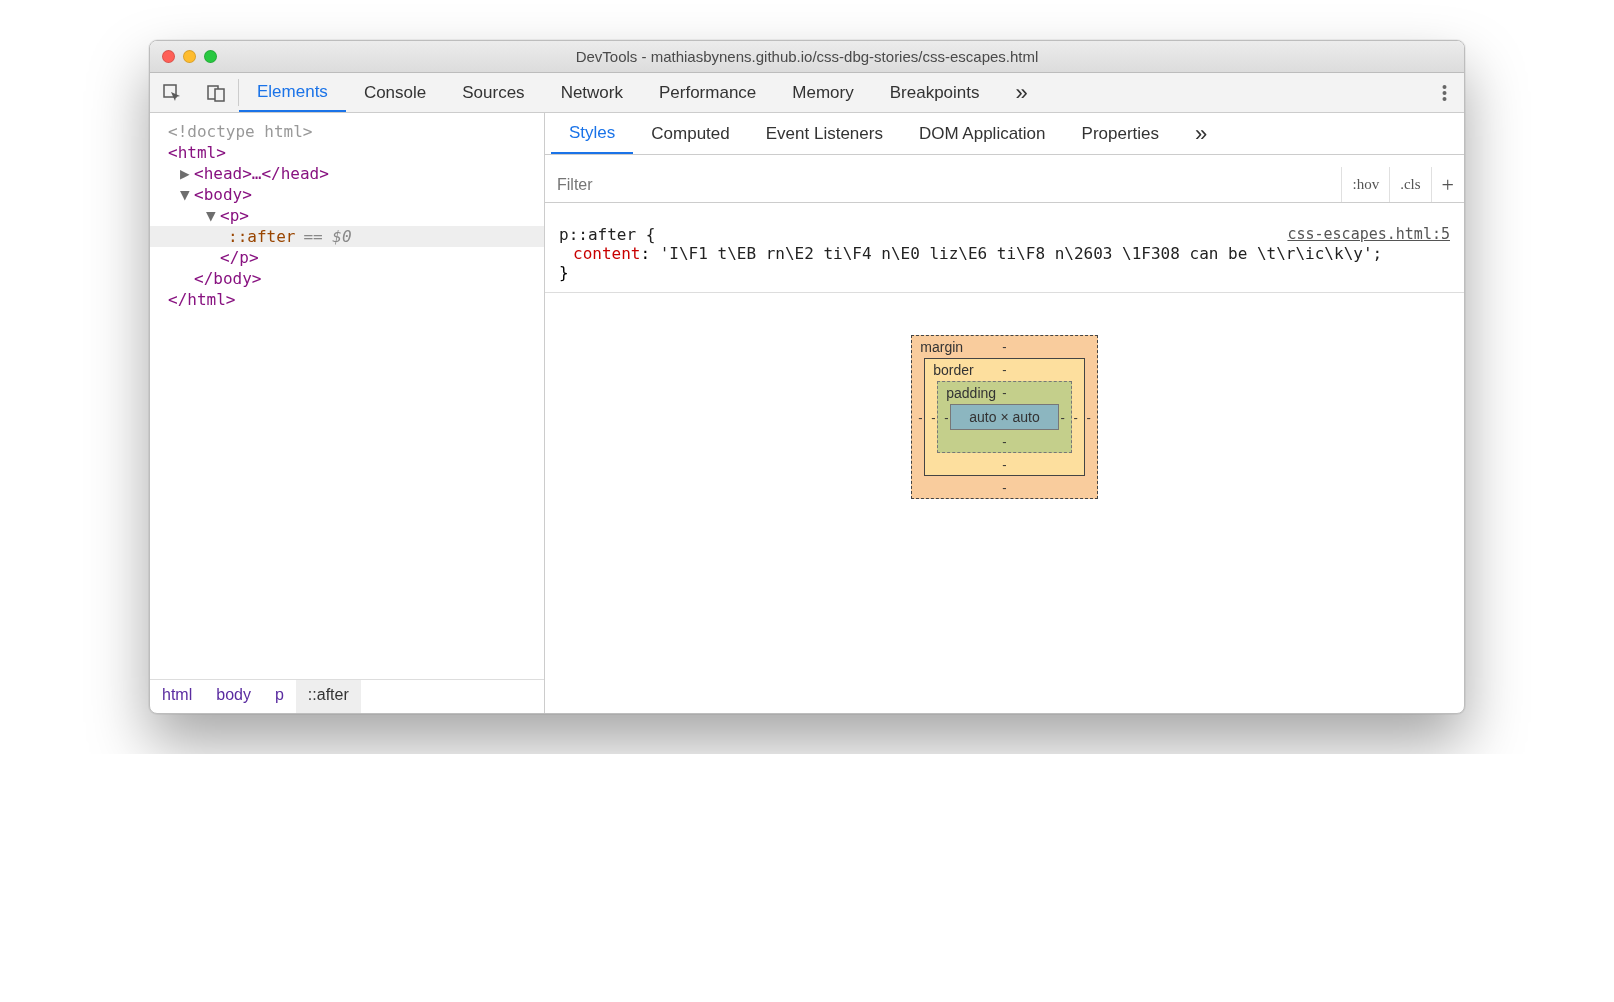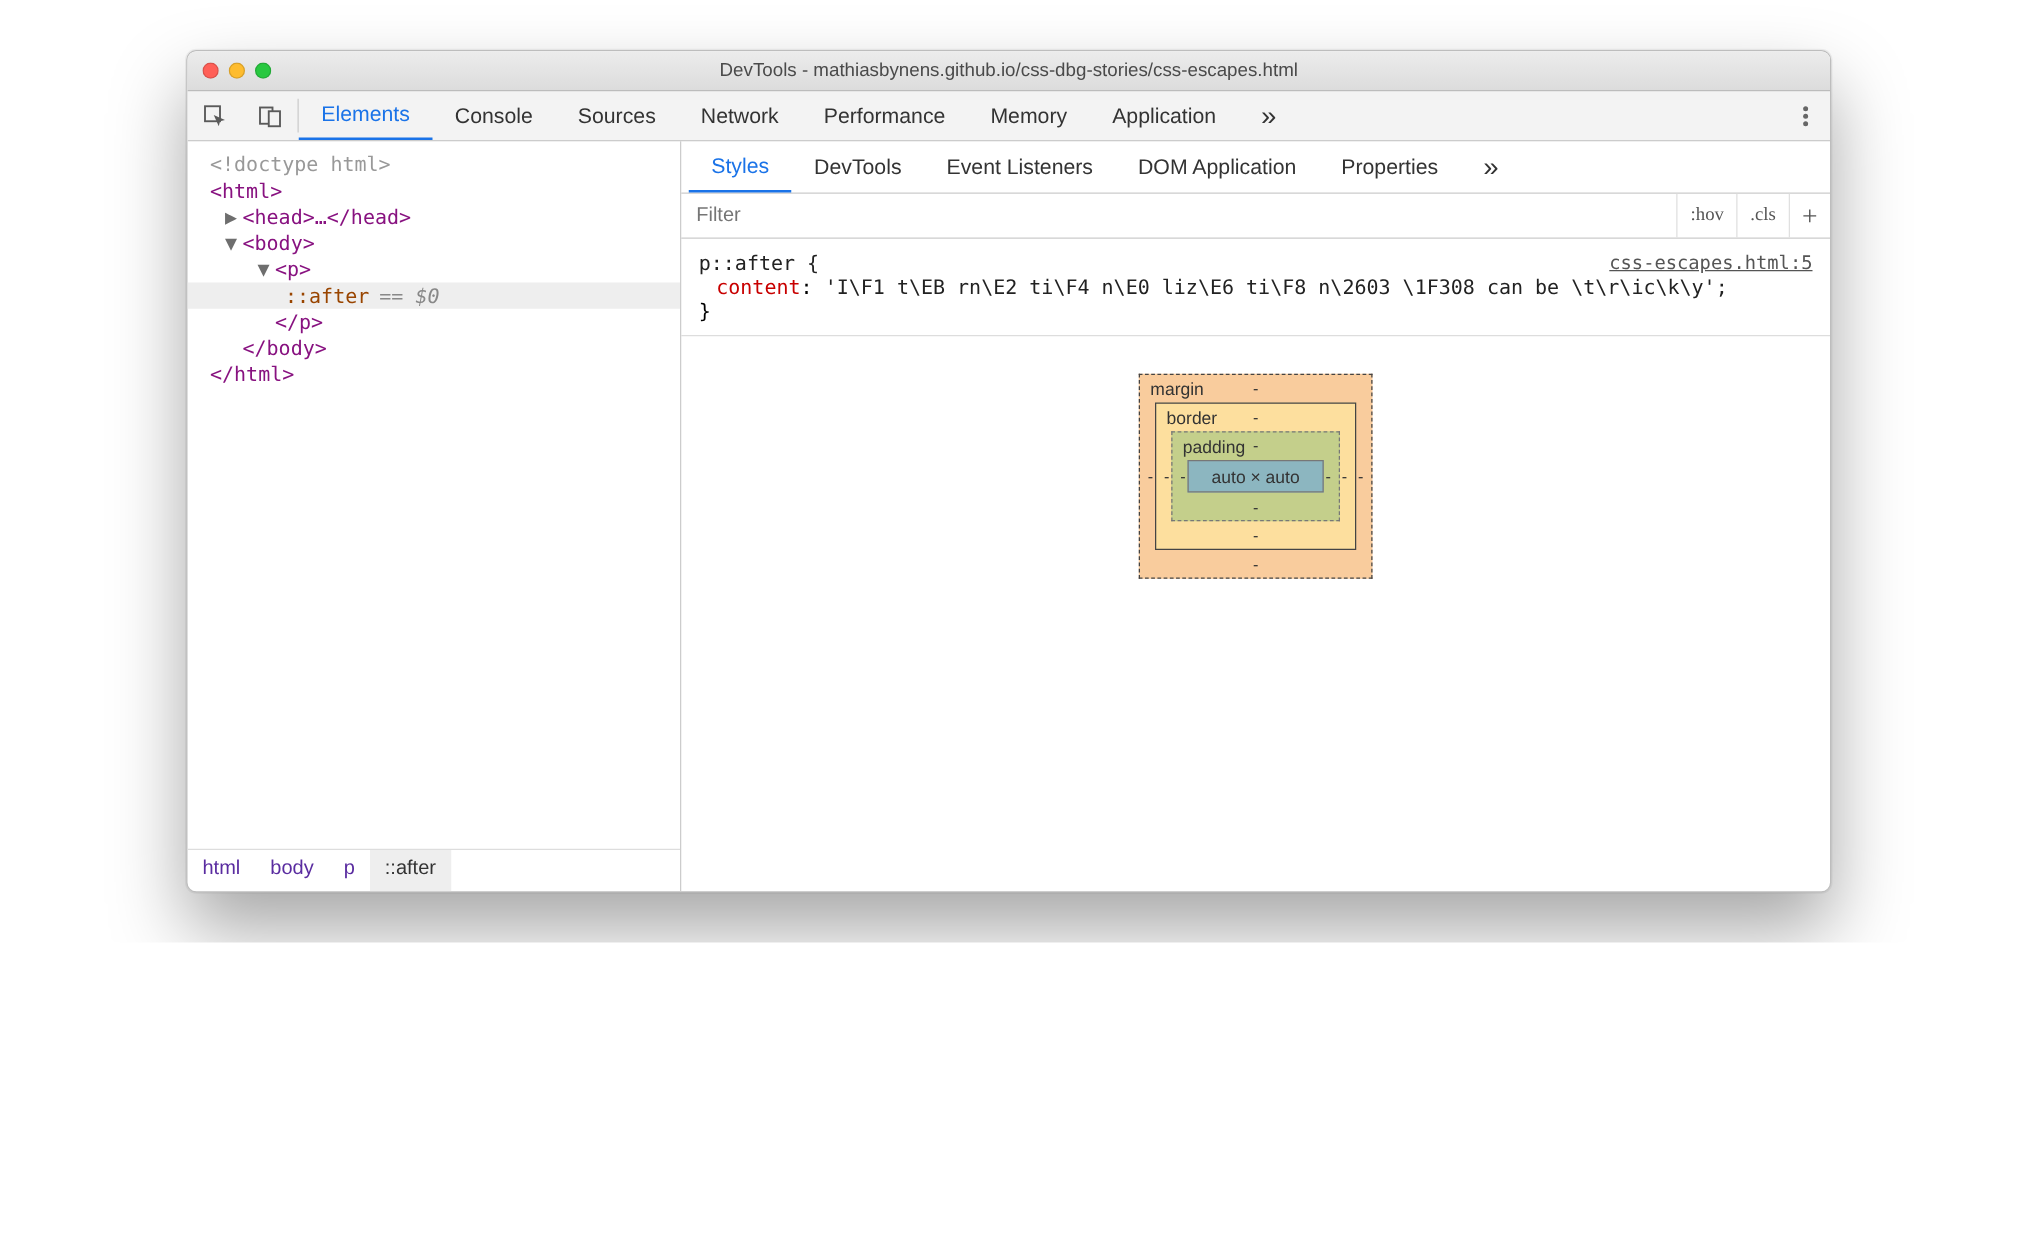--- a/index.html
+++ b/index.html
@@ -76,21 +76,21 @@
 .crumbs {
   border-top:1px solid #ddd;
   display:flex;
   font-family: -apple-system, sans-serif;
   font-size:16px;
   height:34px;
   align-items:stretch;
 }
 .crumb { padding:6px 12px; color:#5a2ca0; cursor:pointer; }
 .crumb.active { background:#eee; color:#333; }
-.styles-panel { flex:1; display:flex; flex-direction:column; }
+.styles-panel { flex:1; display:flex; flex-direction:column;gap:12px; }
 .styles-tabs {
   height:42px;
   border-bottom:1px solid #ccc;
   display:flex; align-items:stretch;
   padding-left:6px;
 }
 .stab {
   padding:0 18px; display:flex; align-items:center;
   font-size:17px; color:#333; cursor:pointer;
 }
@@ -163,21 +163,21 @@
         </svg>
     </div>
     <div class="tb-sep"></div>
     <div class="tabs">
       <div class="tab active">Elements</div>
       <div class="tab">Console</div>
       <div class="tab">Sources</div>
       <div class="tab">Network</div>
       <div class="tab">Performance</div>
       <div class="tab">Memory</div>
-      <div class="tab">Application</div>
+      <div class="tab">Breakpoints</div>
       <div class="tab more">»</div>
     </div>
     <div class="tb-right">
       <div class="tb-sep"></div>
       <div class="kebab">
         <svg width="5" height="20" viewBox="0 0 5 20">
             <circle cx="2.5" cy="4" r="2" fill="#666"></circle>
             <circle cx="2.5" cy="10" r="2" fill="#666"></circle>
             <circle cx="2.5" cy="16" r="2" fill="#666"></circle>
           </svg>
@@ -208,21 +208,21 @@
         <div class="crumb">html</div>
         <div class="crumb">body</div>
         <div class="crumb">p</div>
         <div class="crumb active">::after</div>
       </div>
     </div>
 
     <div class="styles-panel">
       <div class="styles-tabs">
         <div class="stab active">Styles</div>
-        <div class="stab">DevTools</div>
+        <div class="stab">Computed</div>
         <div class="stab">Event Listeners</div>
         <div class="stab">DOM Application</div>
         <div class="stab">Properties</div>
         <div class="stab more">»</div>
       </div>
 
       <div class="filter-row">
         <input class="filter-input" placeholder="Filter" style="">
         <div class="fbtn">:hov</div>
         <div class="fbtn">.cls</div>

